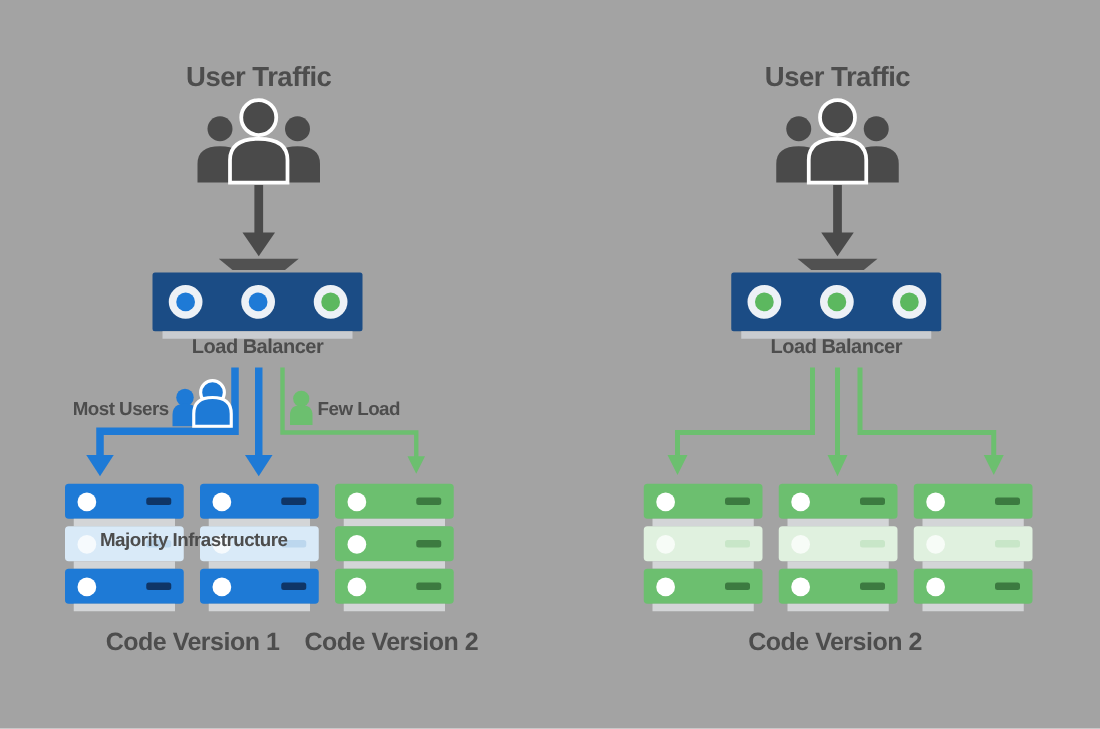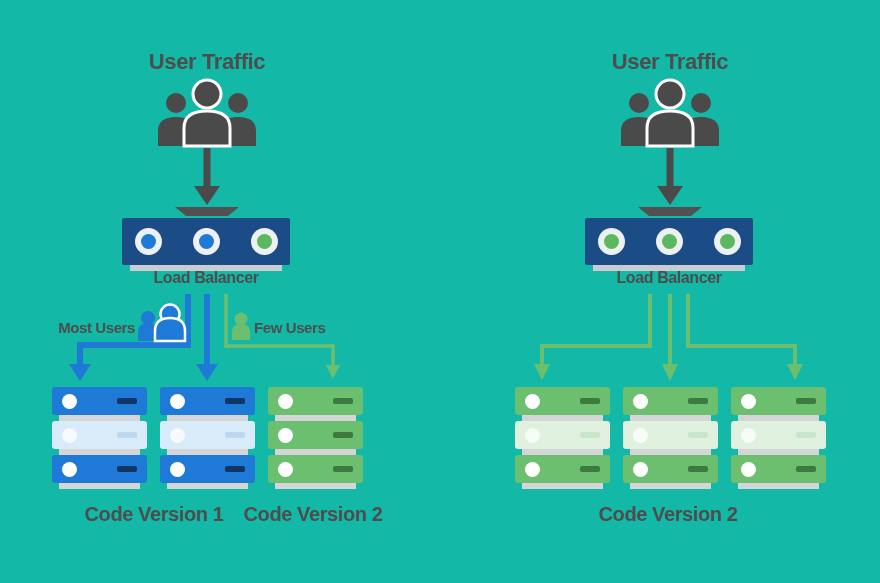--- a/index.html
+++ b/index.html
@@ -1,17 +1,17 @@
 <!DOCTYPE html>
 <html><head>
 <meta charset="utf-8">
 <style>
   html,body{margin:0;padding:0;background:#ffffff;}
   #canvas{
-    position:relative;width:880px;height:583px;background:#14b8a6;overflow:hidden;
+    position:relative;width:880px;height:583px;background:#a3a3a3;overflow:hidden;
     font-family:"Liberation Sans","DejaVu Sans",sans-serif;
   }
   .txt{
     position:absolute;color:#4d4d4d;font-weight:bold;text-align:center;
     letter-spacing:-0.4px;line-height:1.1;white-space:nowrap;
   }
   .title{font-size:22px;}
   .lb-label{font-size:16px;}
   .cv-label{font-size:20px;}
   .flow-label{font-size:15px;}
@@ -133,21 +133,21 @@
         <span class="dot dot-blue"></span>
       </span>
     <span class="port" style="left:128.5px;">
         <span class="dot dot-green"></span>
       </span>
   </div>
   <div class="lb-shadow" style="left:130px;top:265px;"></div>
   <div class="txt lb-label" style="left:106px;top:269px;width:200px;">Load Balancer</div>
 
   <div class="txt flow-label right-align" style="left:30px;top:320px;width:105px;">Most Users</div>
-  <div class="txt flow-label left-align" style="left:254px;top:320px;width:100px;">Few Users</div>
+  <div class="txt flow-label left-align" style="left:254px;top:320px;width:100px;">Few Load</div>
 
   <div class="unit unit-blue" style="left:52px;top:387px;">
       <span class="led"></span>
       <span class="dash dash-navy"></span>
     </div>
   <div class="unit-shadow" style="left:59px;top:415px;"></div>
   <div class="unit unit-lblue" style="left:52px;top:421px;">
       <span class="led led-faint"></span>
       <span class="dash dash-lblue"></span>
     </div>
@@ -183,20 +183,21 @@
       <span class="led"></span>
       <span class="dash dash-dkgreen"></span>
     </div>
   <div class="unit-shadow" style="left:275px;top:449px;"></div>
   <div class="unit unit-green" style="left:268px;top:455px;">
       <span class="led"></span>
       <span class="dash dash-dkgreen"></span>
     </div>
   <div class="unit-shadow" style="left:275px;top:483px;"></div>
 
+  <div class="txt infra-label" style="left:45px;top:425px;width:220px;">Majority Infrastructure</div>
 
   <div class="txt cv-label" style="left:54px;top:503px;width:200px;">Code Version 1</div>
   <div class="txt cv-label" style="left:213px;top:503px;width:200px;">Code Version 2</div>
 
   <div class="txt title" style="left:570px;top:50px;width:200px;">User Traffic</div>
 
   <div class="lb-box" style="left:585px;top:218px;">
     <span class="port" style="left:12.5px;">
         <span class="dot dot-green"></span>
       </span>

